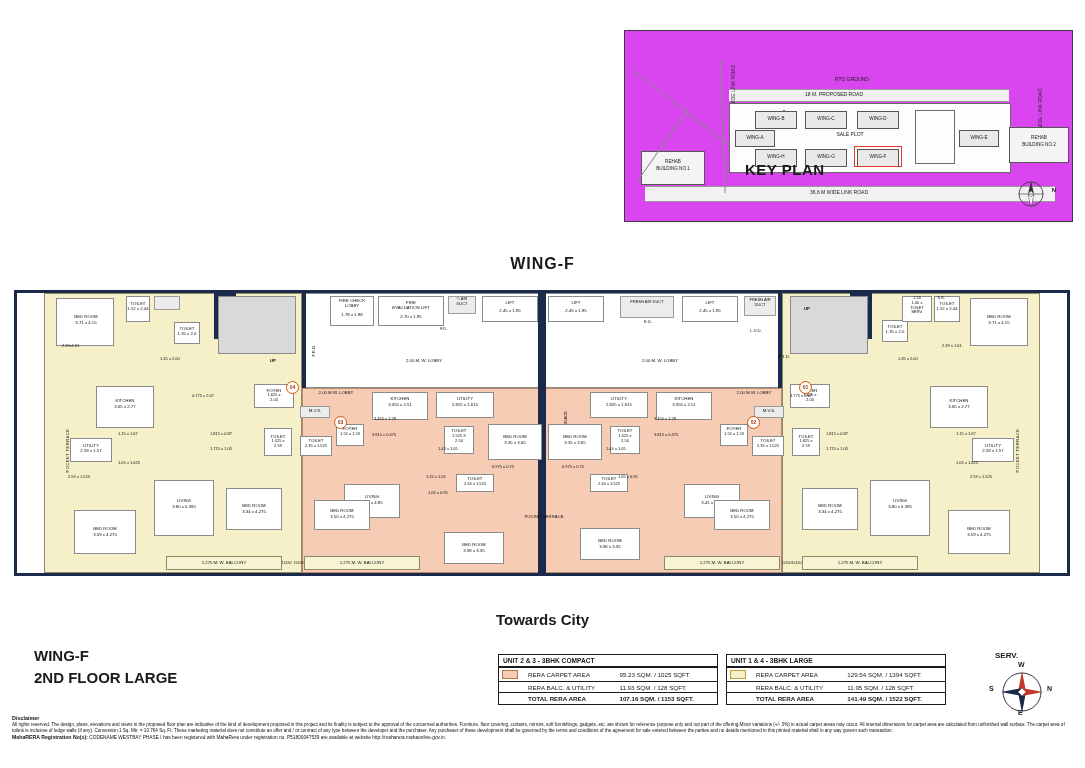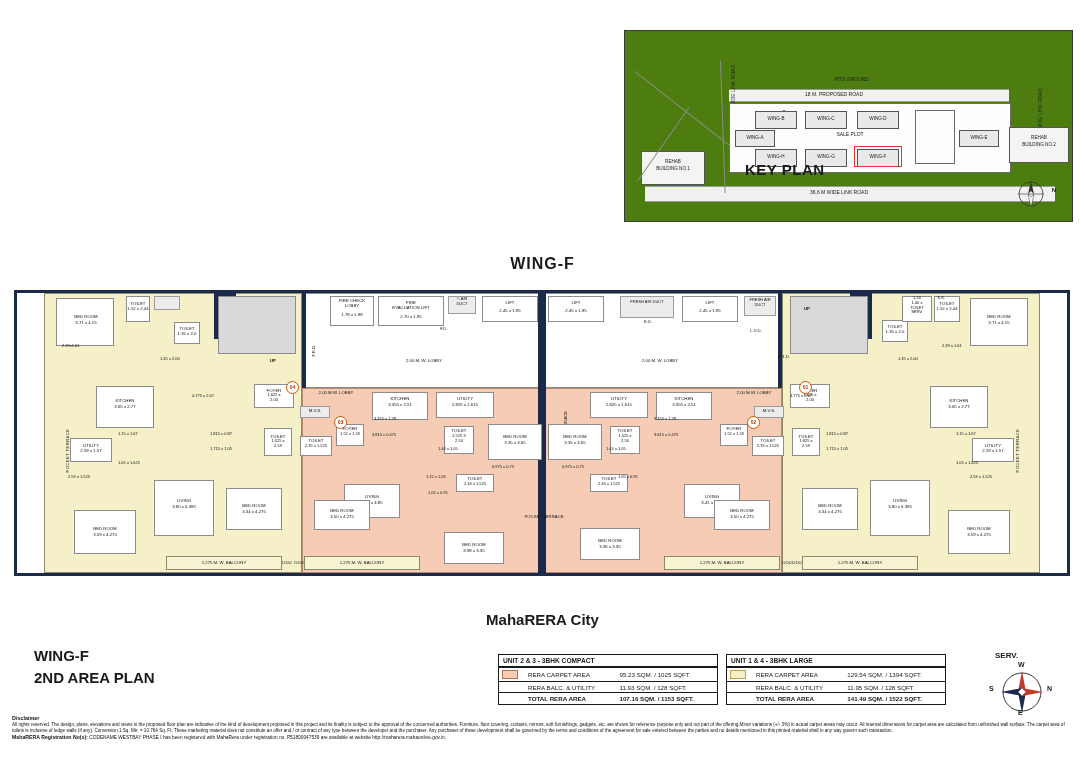--- a/index.html
+++ b/index.html
@@ -1,19 +1,19 @@
 <!DOCTYPE html>
 <html><head>
 <meta charset="utf-8">
 <style>
   html,body{margin:0;padding:0;background:#ffffff;}
   body{width:1085px;height:768px;position:relative;font-family:"Liberation Sans",sans-serif;color:#1a1a1a;overflow:hidden;}
   .abs{position:absolute;}
   
-  #keyplan{left:624px;top:30px;width:447px;height:190px;border:1px solid #3a3a3a;background:#4d7c0f;}
+  #keyplan{left:624px;top:30px;width:447px;height:190px;border:1px solid #3a3a3a;background:#d946ef;}
   #keyplan .kp-title{position:absolute;left:120px;top:130px;font-size:15px;font-weight:bold;letter-spacing:.5px;}
   .kp-road{position:absolute;font-size:5px;color:#222;}
   .kp-band{position:absolute;background:#f1f1f1;border-top:1px solid #9a9a9a;border-bottom:1px solid #9a9a9a;}
   .kp-plot{position:absolute;border:1px solid #6b6b6b;background:#fdfdfd;}
   .kp-wing{position:absolute;border:1px solid #555;background:#e9e9e9;font-size:4.6px;text-align:center;line-height:7px;}
   .kp-sale{position:absolute;font-size:5px;text-align:center;}
   .kp-redbox{position:absolute;border:1.4px solid #e8352a;}
   .kp-rehab{position:absolute;border:1px solid #555;background:#f4f4f4;font-size:4.6px;text-align:center;line-height:7px;}
   .kp-compass{position:absolute;right:24px;bottom:10px;width:34px;height:34px;}
   .kp-diag{position:absolute;border-top:1px solid #8c8c8c;transform-origin:0 0;}
@@ -423,25 +423,25 @@
   <div class="t" style="left:766px;top:272px;width:14px;">DDU</div>
 
   <div class="t" style="left:490px;top:226px;width:80px;">POCKET TERRACE</div>
 
   <div class="marker" style="left:785px;top:93px;">01</div>
   <div class="marker" style="left:733px;top:128px;">02</div>
   <div class="marker" style="left:320px;top:128px;">03</div>
   <div class="marker" style="left:272px;top:93px;">04</div>
 </div>
 
-<div class="abs" id="towards-city">MahaRERA City</div>
+<div class="abs" id="towards-city">Towards City</div>
 
 <div class="abs" id="plan-title">
   <div>WING-F</div>
-  <div>2ND AREA PLAN</div>
+  <div>2ND FLOOR LARGE</div>
 </div>
 
 <div class="legend" style="left:498px;top:654px;width:218px;">
   <div class="hd">UNIT 2 &amp; 3 - 3BHK COMPACT</div>
   <table>
     <tbody>
         <tr>
       <td class="sw"><span class="swatch sw-peach"></span></td>
       <td>RERA CARPET AREA</td>
       <td>95.23 SQM. / 1025 SQFT.</td>

